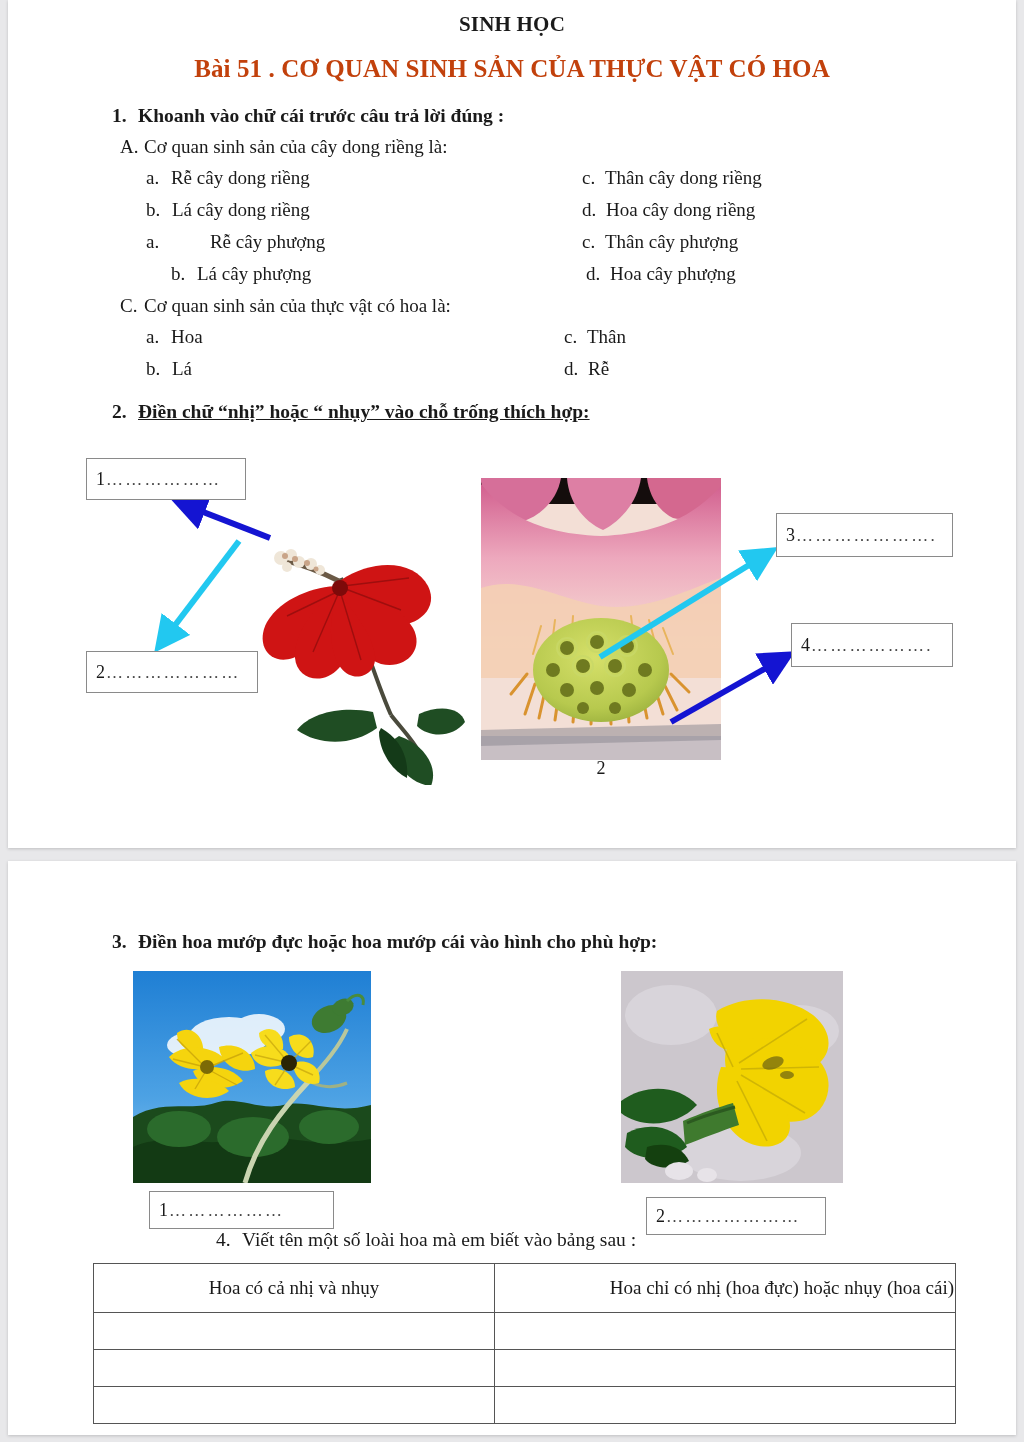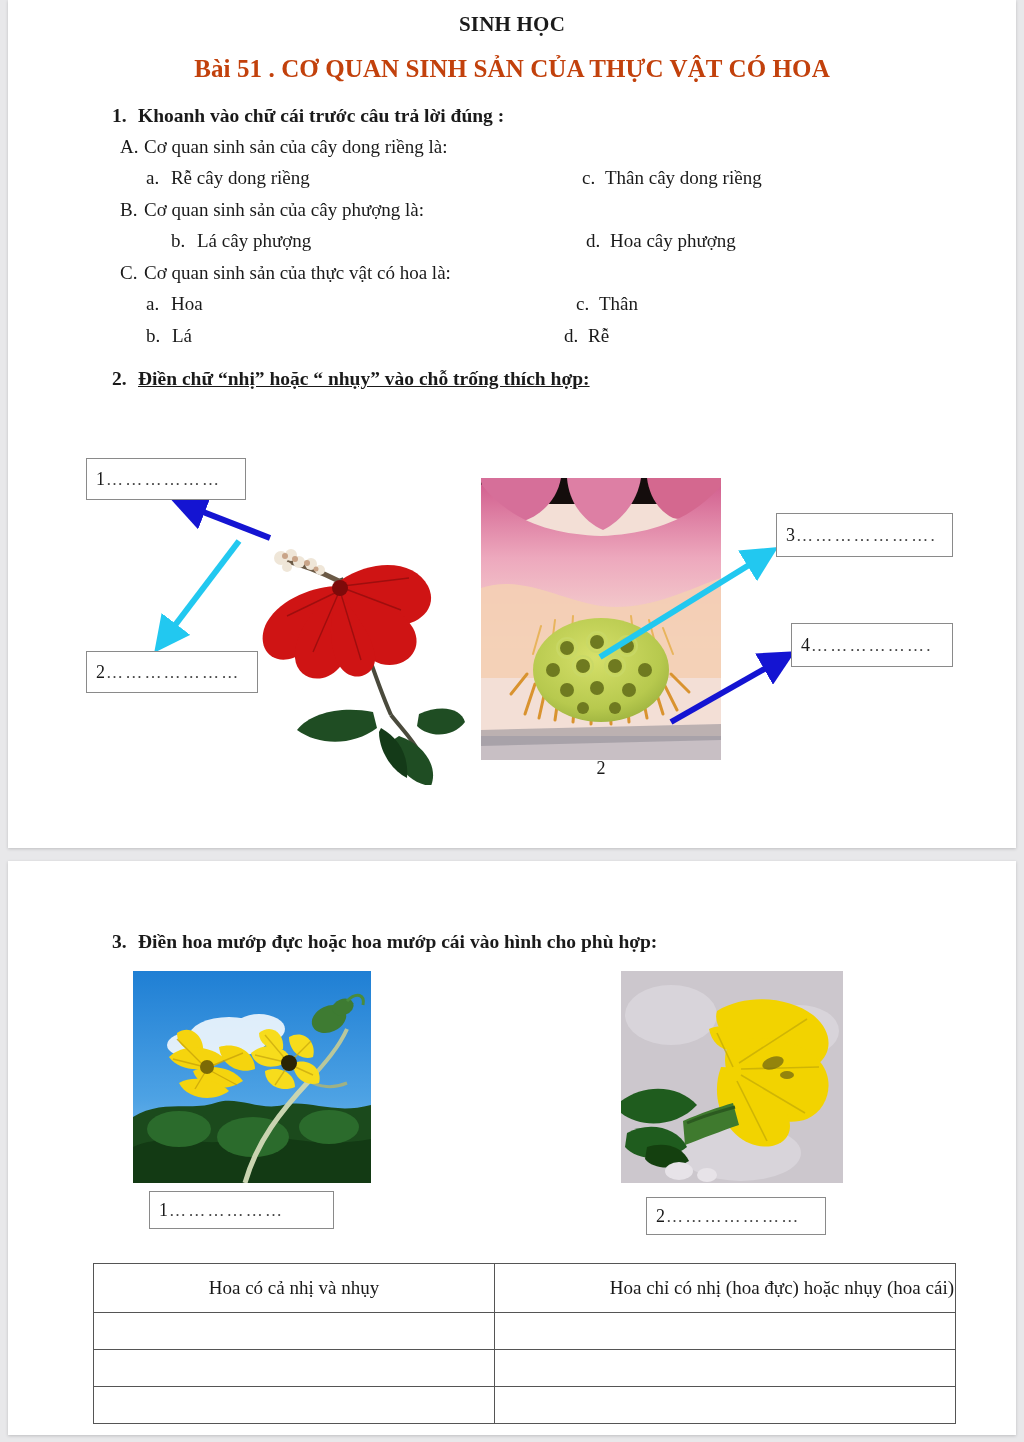--- a/index.html
+++ b/index.html
@@ -142,44 +142,61 @@
   <div class="opt-row">
     <span class="opt-left">
       <span>a.</span>
       <span style="margin-left:7px">Rễ cây dong riềng</span>
     </span>
     <span class="opt-right" style="left:436px">
       <span>c.</span>
       <span style="margin-left:5px">Thân cây dong riềng</span>
     </span>
   </div>
-
-  <div class="sub-q">
-    <span class="letter">B.</span><span>Cơ quan sinh sản của cây phượng là:</span>
+  <div class="opt-row">
+    <span class="opt-left">
+      <span>b.</span>
+      <span style="margin-left:7px">Lá cây dong riềng</span>
+    </span>
+    <span class="opt-right" style="left:436px">
+      <span>d.</span>
+      <span style="margin-left:5px">Hoa cây dong riềng</span>
+    </span>
+  </div>
+
+  <div class="opt-row">
+    <span class="opt-left">
+      <span>a.</span>
+      <span style="margin-left:46px">Rễ cây phượng</span>
+    </span>
+    <span class="opt-right" style="left:436px">
+      <span>c.</span>
+      <span style="margin-left:5px">Thân cây phượng</span>
+    </span>
   </div>
   <div class="opt-row">
     <span class="opt-left" style="left:25px">
       <span>b.</span>
       <span style="margin-left:7px">Lá cây phượng</span>
     </span>
     <span class="opt-right" style="left:440px">
       <span>d.</span>
       <span style="margin-left:5px">Hoa cây phượng</span>
     </span>
   </div>
 
   <div class="sub-q">
     <span class="letter">C.</span><span>Cơ quan sinh sản của thực vật có hoa là:</span>
   </div>
   <div class="opt-row">
     <span class="opt-left">
       <span>a.</span>
       <span style="margin-left:7px">Hoa</span>
     </span>
-    <span class="opt-right" style="left:430px">
+    <span class="opt-right" style="left:418px">
       <span>c.</span>
       <span style="margin-left:5px">Thân</span>
     </span>
   </div>
   <div class="opt-row">
     <span class="opt-left">
       <span>b.</span>
       <span style="margin-left:7px">Lá</span>
     </span>
     <span class="opt-right" style="left:418px">
@@ -468,20 +485,23 @@
 
   <div class="fillbox" style="left:141px; top:330px; width:185px; height:38px;">
     <span class="fnum">1</span>
       <span class="dots">………………</span>
   </div>
   <div class="fillbox" style="left:638px; top:336px; width:180px; height:38px;">
     <span class="fnum">2</span>
       <span class="dots">…………………</span>
   </div>
 
+  <div class="q-heading" style="font-weight:normal; margin-top:0; position:absolute; left:104px; top:368px;">
+    <span class="qnum">4.</span><span>Viết tên một số loài hoa mà em biết vào bảng sau :</span>
+  </div>
 
   <table class="flower-table" style="left:85px; top:402px;">
     <tbody>
       <tr>
         <td class="col-a hdr-cell">Hoa có cả nhị và nhụy</td>
         <td class="col-b hdr-cell">Hoa chỉ có nhị (hoa đực) hoặc nhụy (hoa cái)</td>
       </tr>
       <tr>
         <td class="col-a"></td>
         <td class="col-b"></td>

